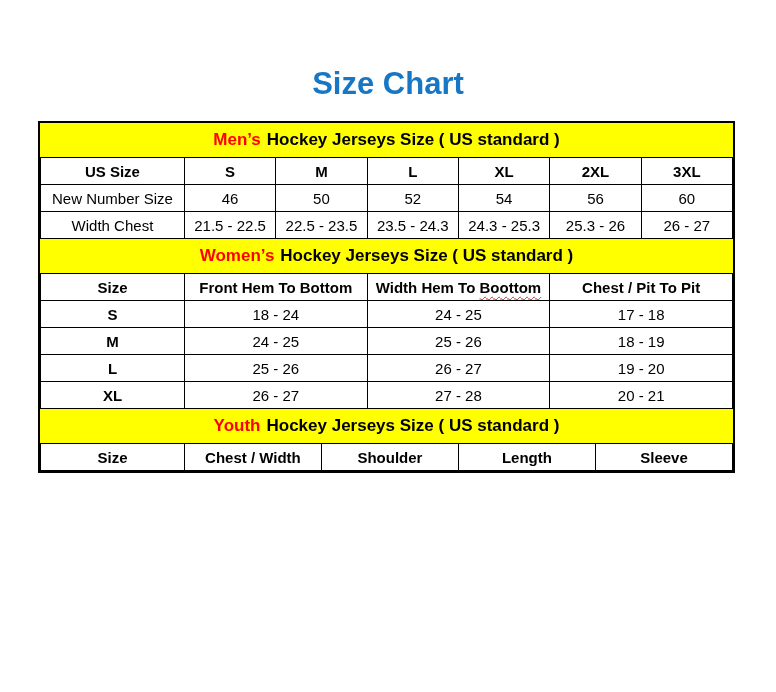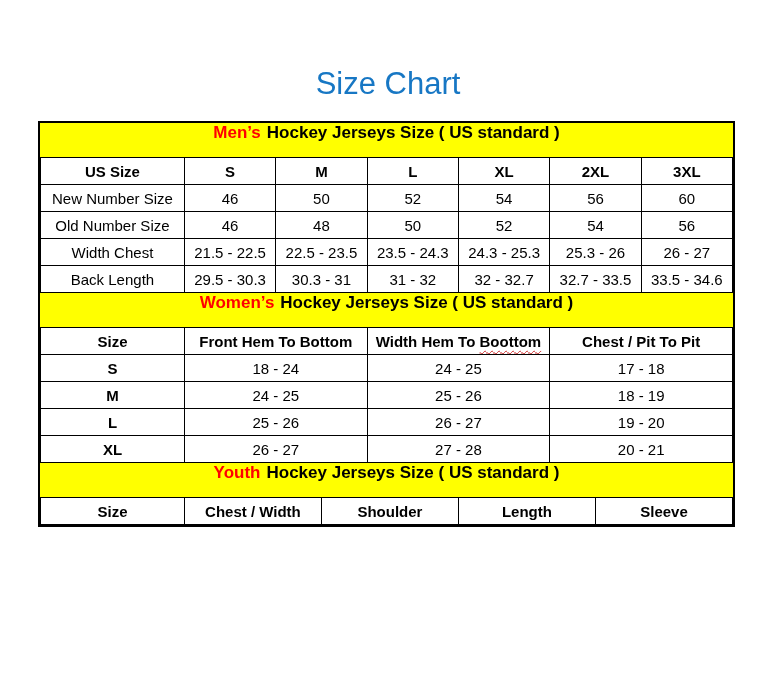--- a/index.html
+++ b/index.html
@@ -9,36 +9,36 @@
     background: #ffffff;
     font-family: "Liberation Sans", sans-serif;
     position: relative;
     overflow: hidden;
   }
   .page-title {
     position: absolute;
     top: 66px; left: 0; width: 776px;
     text-align: center;
     font-size: 31px;
-    font-weight: 400;
+    font-weight: 700;
     color: #1777c4;
     letter-spacing: 0px;
   }
   .chart-wrap {
     position: absolute;
     top: 121px; left: 38px;
     width: 697px;
     border: 2px solid #000000;
     background: #ffffff;
   }
   .band {
     background: #ffff00;
     height: 34px;
     display: flex;
-    align-items: flex-start;
+    align-items: center;
     justify-content: center;
     font-size: 17px;
     font-weight: 700;
     color: #000000;
     white-space: pre;
   }
   .band .accent { color: #ff0000; margin-right: 6px; }
   table {
     width: 100%;
     border-collapse: collapse;
@@ -102,45 +102,27 @@
     <tr>
       <td>New Number Size</td>
       <td>46</td>
       <td>50</td>
       <td>52</td>
       <td>54</td>
       <td>56</td>
       <td>60</td>
     </tr>
     <tr>
-      <td>Old Number Size</td>
-      <td>46</td>
-      <td>48</td>
-      <td>50</td>
-      <td>52</td>
-      <td>54</td>
-      <td>56</td>
-    </tr>
-    <tr>
       <td>Width Chest</td>
       <td>21.5 - 22.5</td>
       <td>22.5 - 23.5</td>
       <td>23.5 - 24.3</td>
       <td>24.3 - 25.3</td>
       <td>25.3 - 26</td>
       <td>26 - 27</td>
-    </tr>
-    <tr>
-      <td>Back Length</td>
-      <td>29.5 - 30.3</td>
-      <td>30.3 - 31</td>
-      <td>31 - 32</td>
-      <td>32 - 32.7</td>
-      <td>32.7 - 33.5</td>
-      <td>33.5 - 34.6</td>
     </tr>
   </tbody>
     </table>
 
   <div class="band">
     <span class="accent">Women’s</span>
     <span>Hockey Jerseys Size ( US standard )</span>
   </div>
   <table>
     <colgroup>

